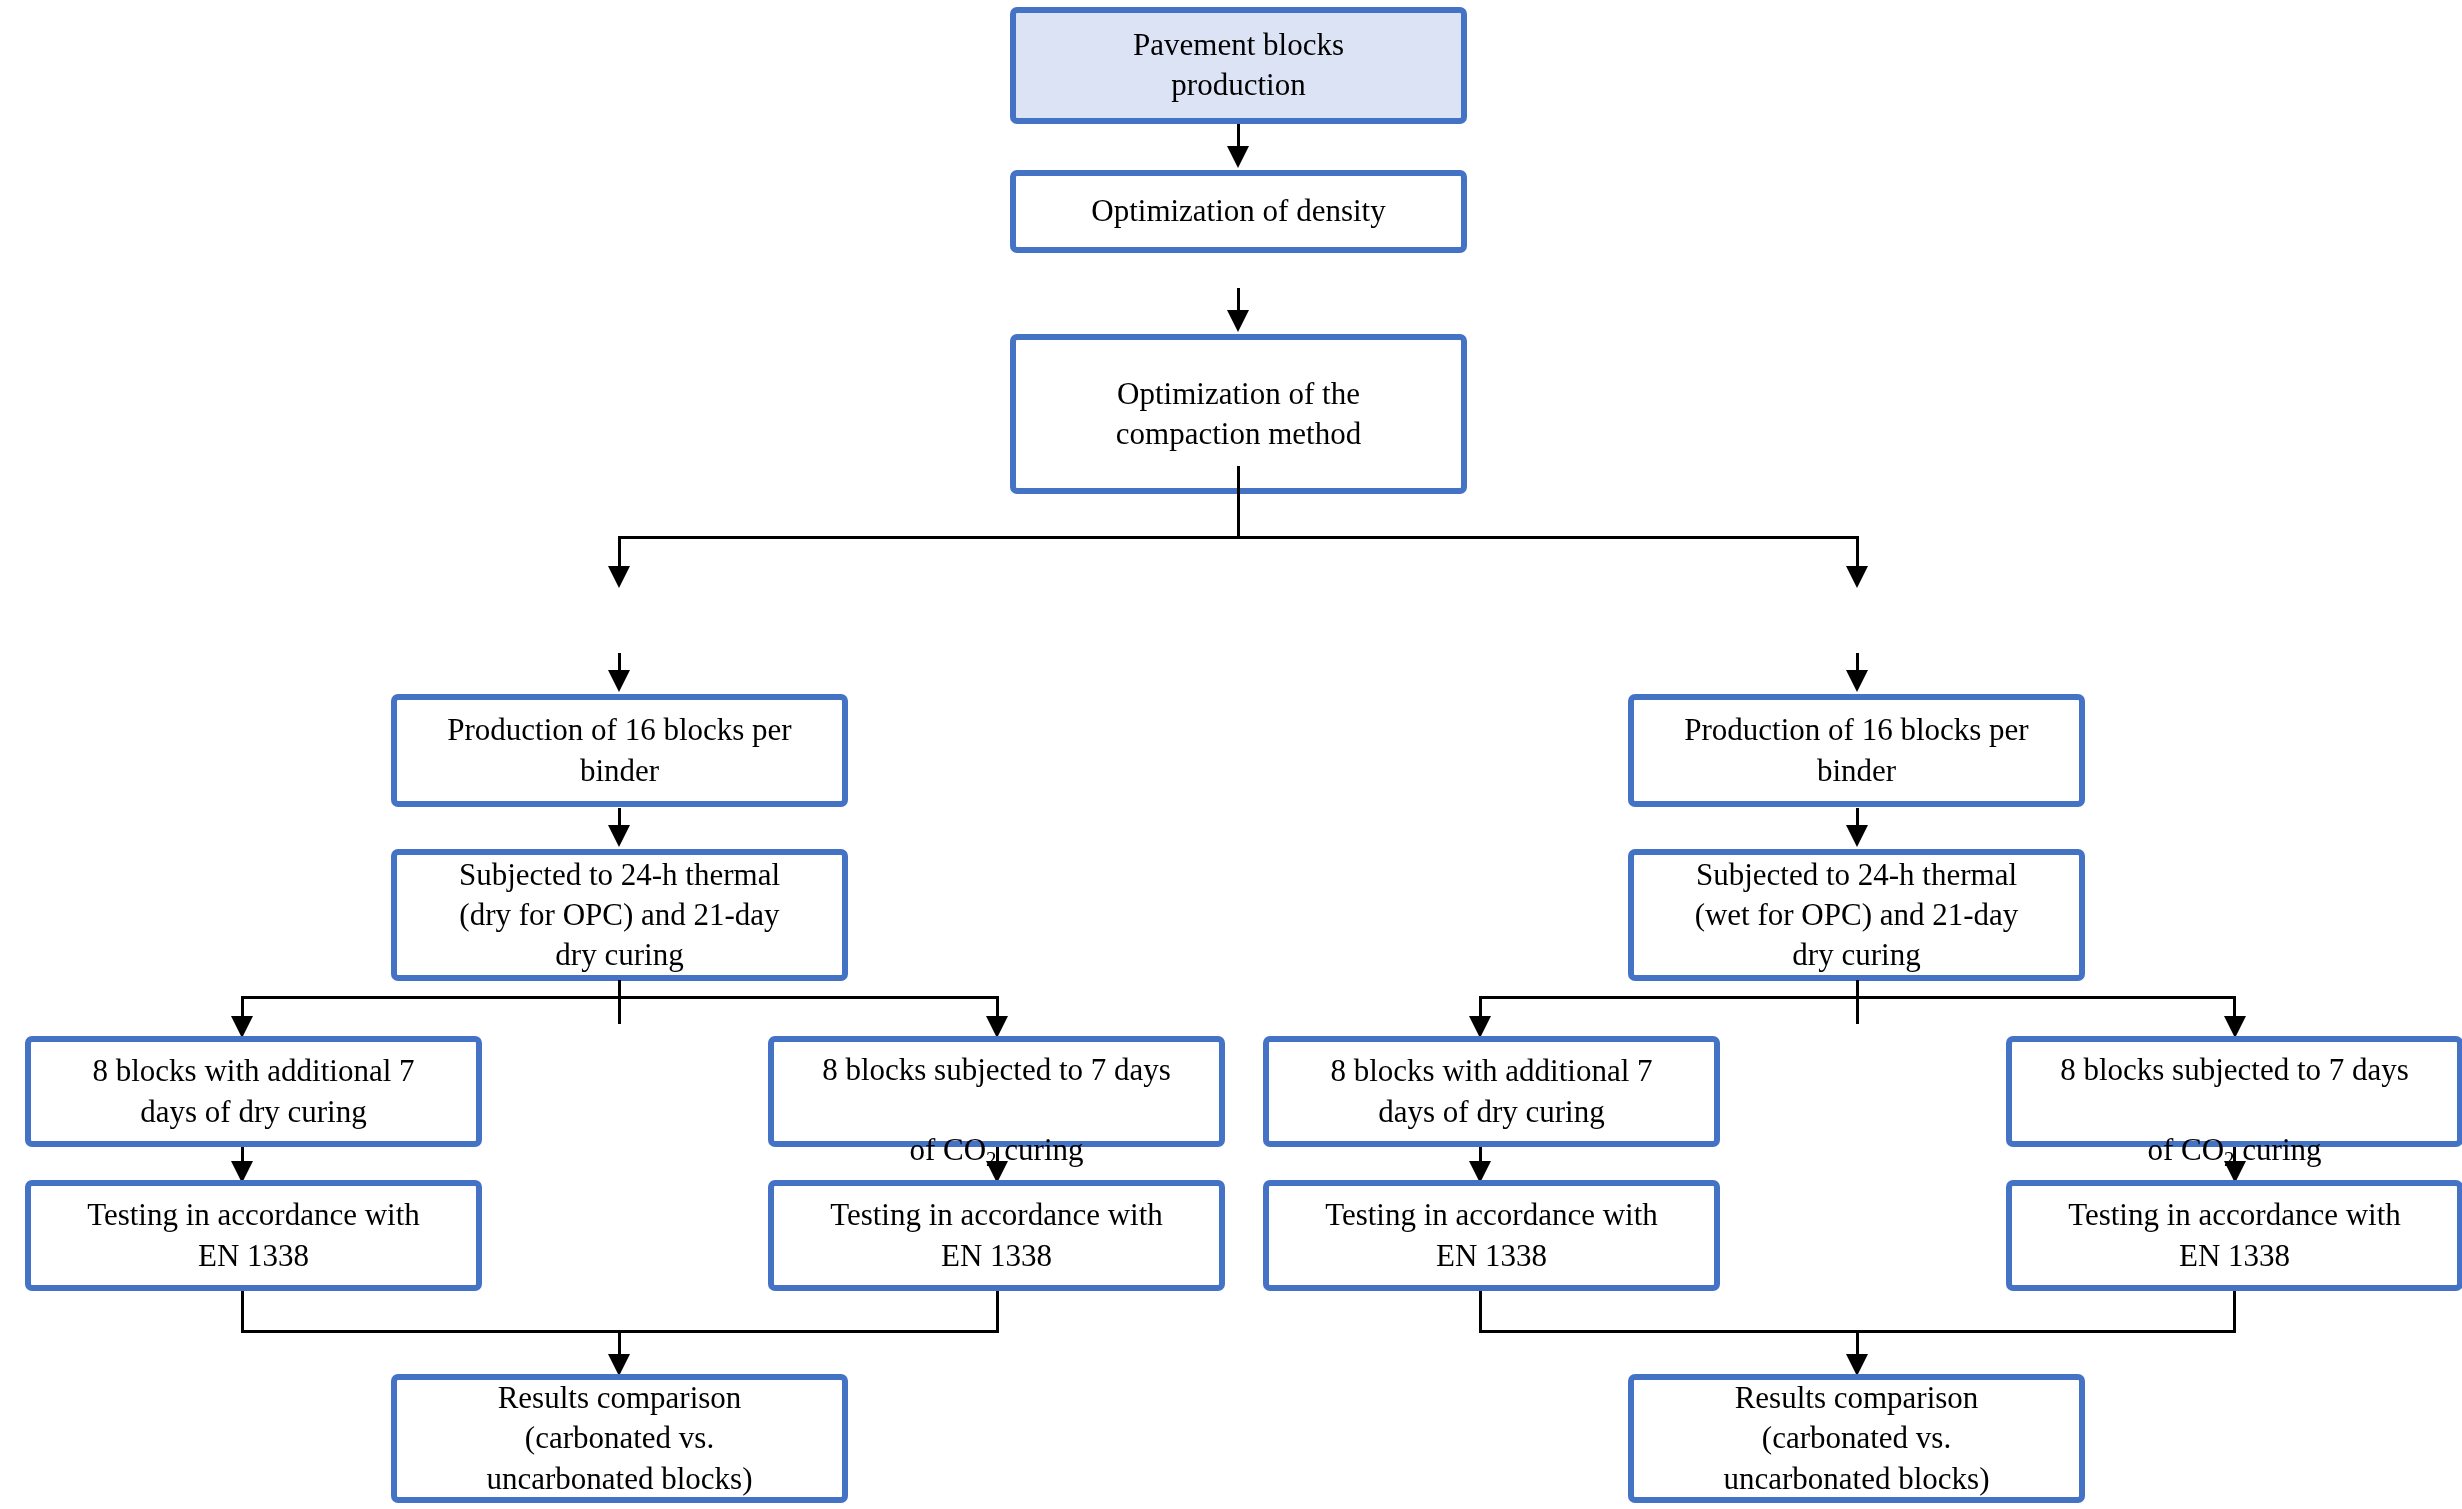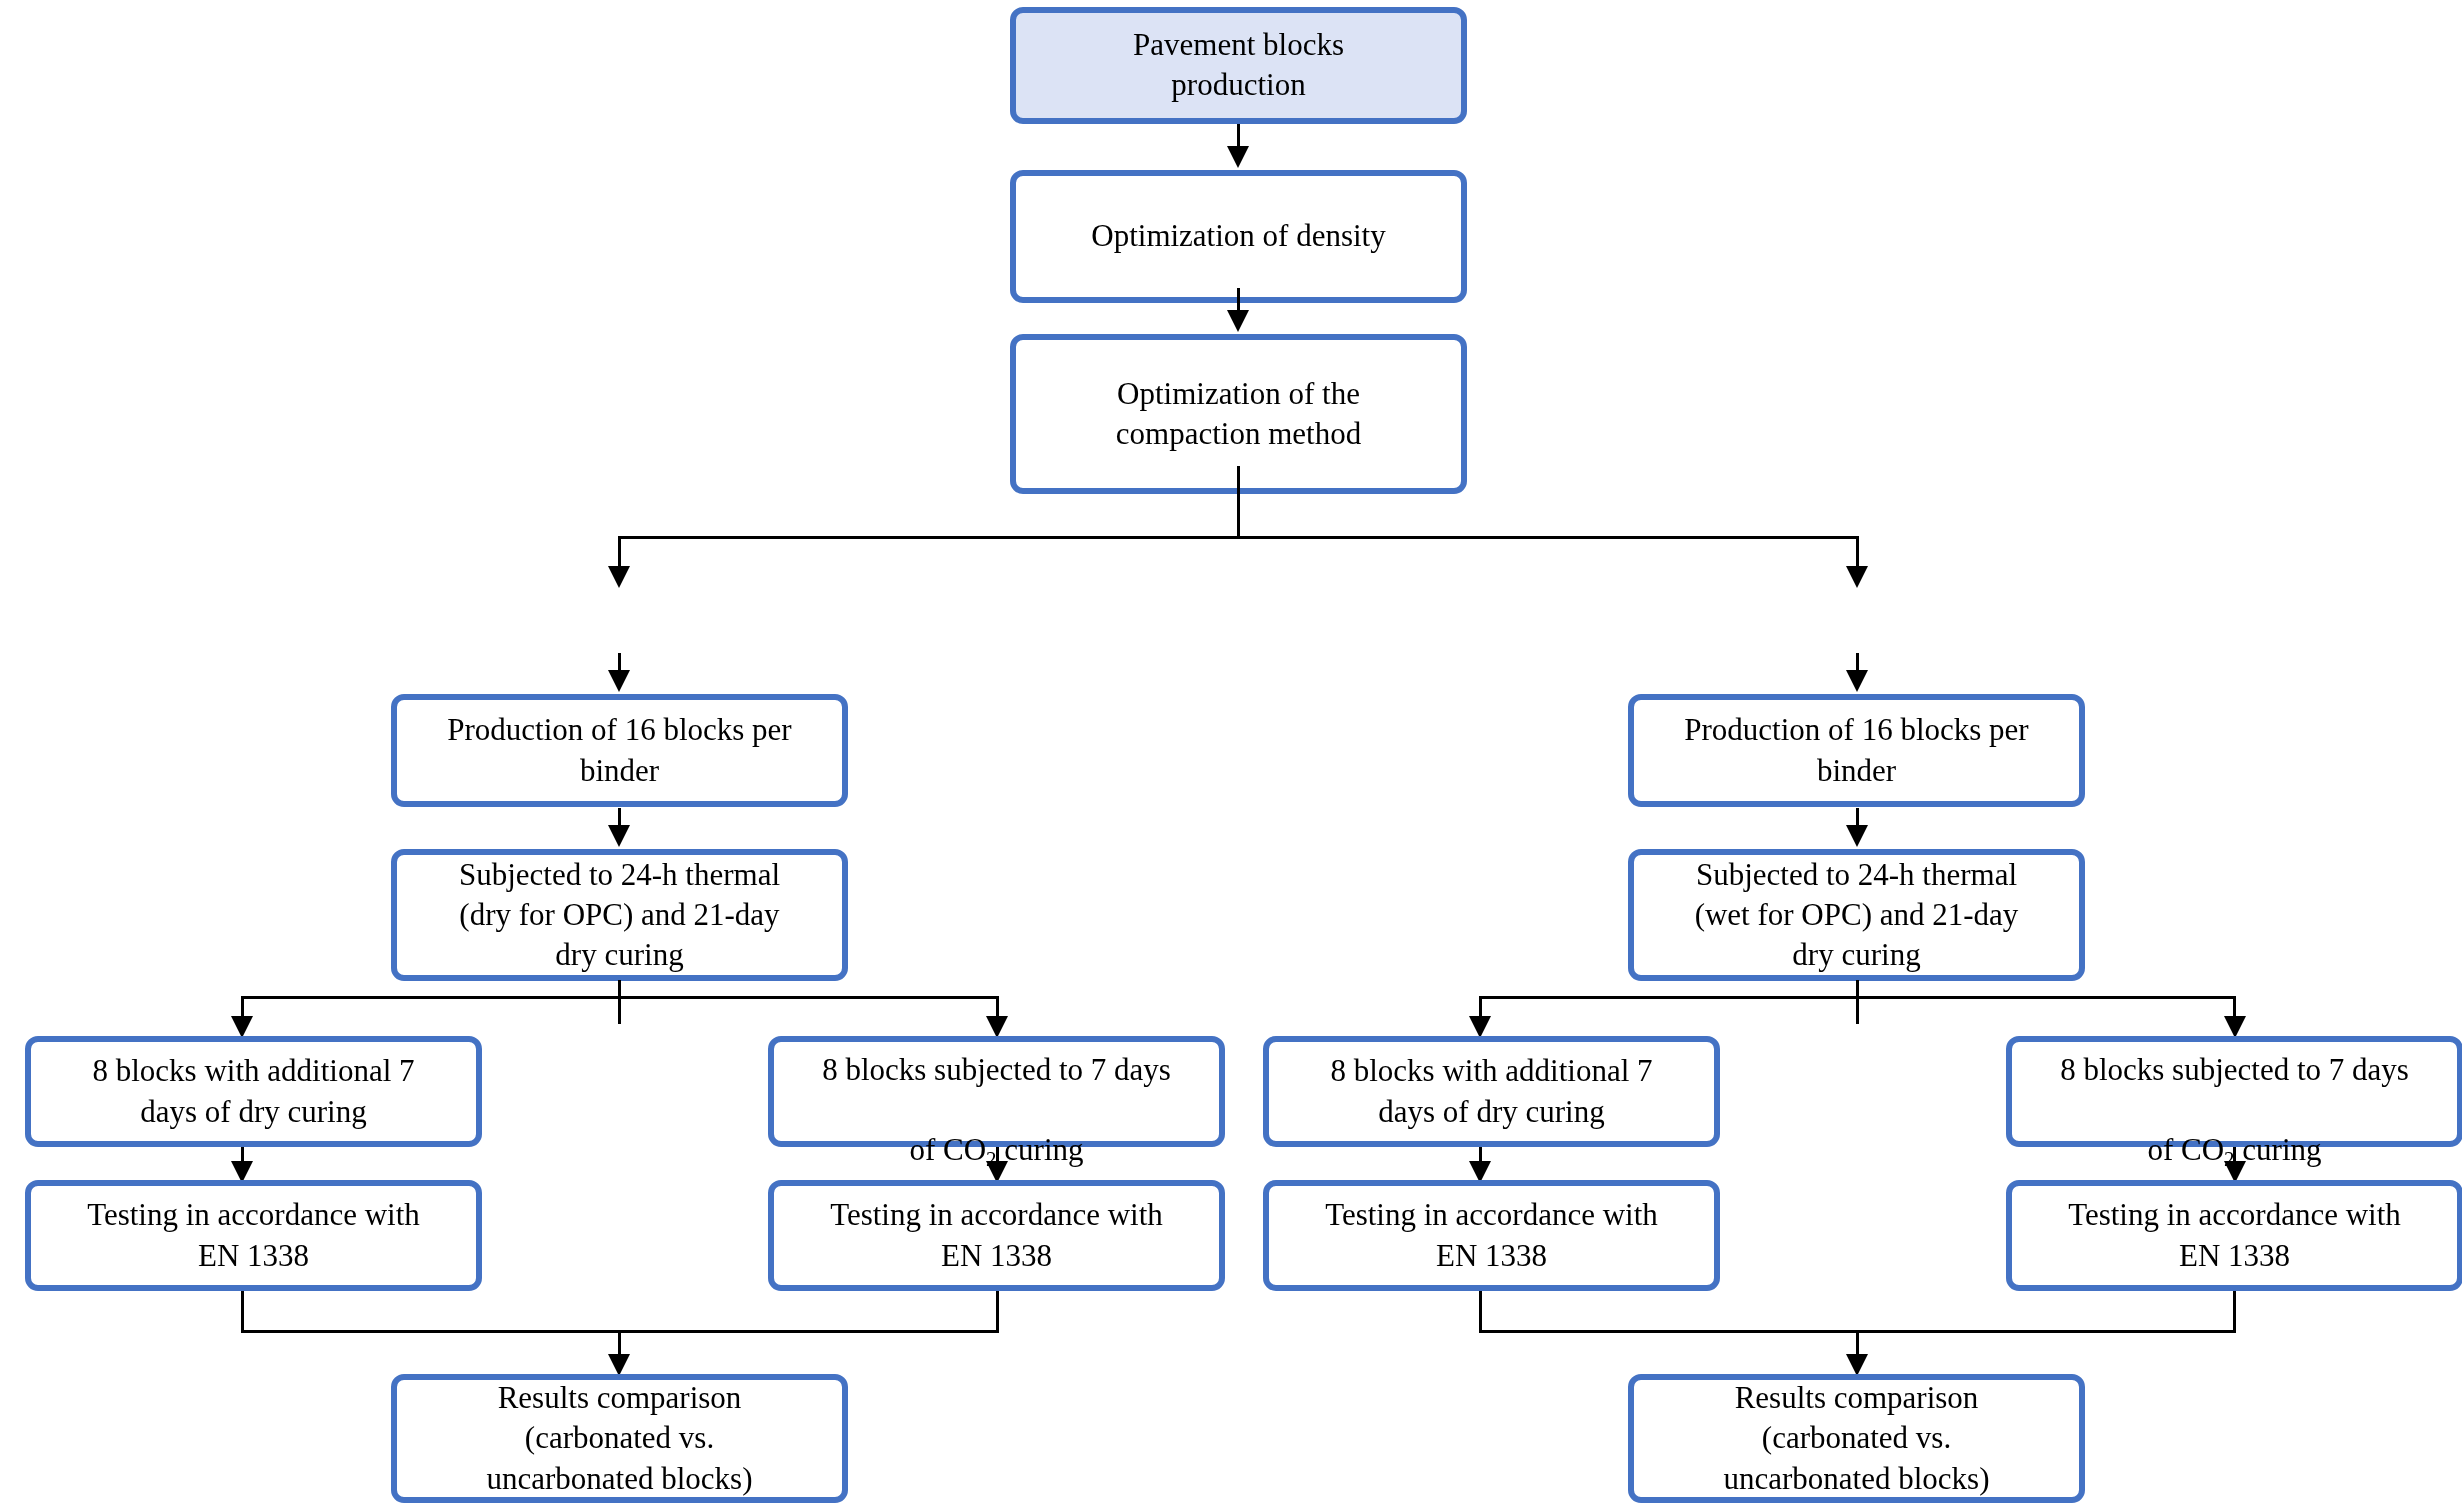--- a/index.html
+++ b/index.html
@@ -7,21 +7,21 @@
     position:relative;
     width:2462px;height:1510px;
     background:#ffffff;
     font-family:"Liberation Serif", serif;
     overflow:hidden;
   }
   .node{
     position:absolute;
     box-sizing:border-box;
     border:6px solid #4472C4;
-    border-radius:13px;
+    border-radius:7px;
     background:#ffffff;
     display:flex;
     align-items:center;
     justify-content:center;
     text-align:center;
     color:#000000;
     font-size:31px;
     line-height:1.30;
     padding:4px 10.6px;
   }
@@ -46,21 +46,21 @@
 <div id="stage">
 
   <div class="node accent" style="left:1010px;top:6.6px;width:457px;height:117px;">
     <span class="txt">Pavement blocks
 production</span>
   </div>
 
   <div class="vline" style="left:1237px;top:124px;height:32px;"></div>
   <div class="arrow" style="left:1227px;top:146px;"></div>
 
-  <div class="node" style="left:1010px;top:170px;width:457px;height:133px;">
+  <div class="node" style="left:1010px;top:170px;width:457px;height:83px;">
     <span class="txt">Optimization of density</span>
   </div>
 
   <div class="vline" style="left:1237px;top:288px;height:32px;"></div>
   <div class="arrow" style="left:1227px;top:310px;"></div>
 
   <div class="node" style="left:1010px;top:334px;width:457px;height:160px;">
     <span class="txt">Optimization of the
 compaction method</span>
   </div>

